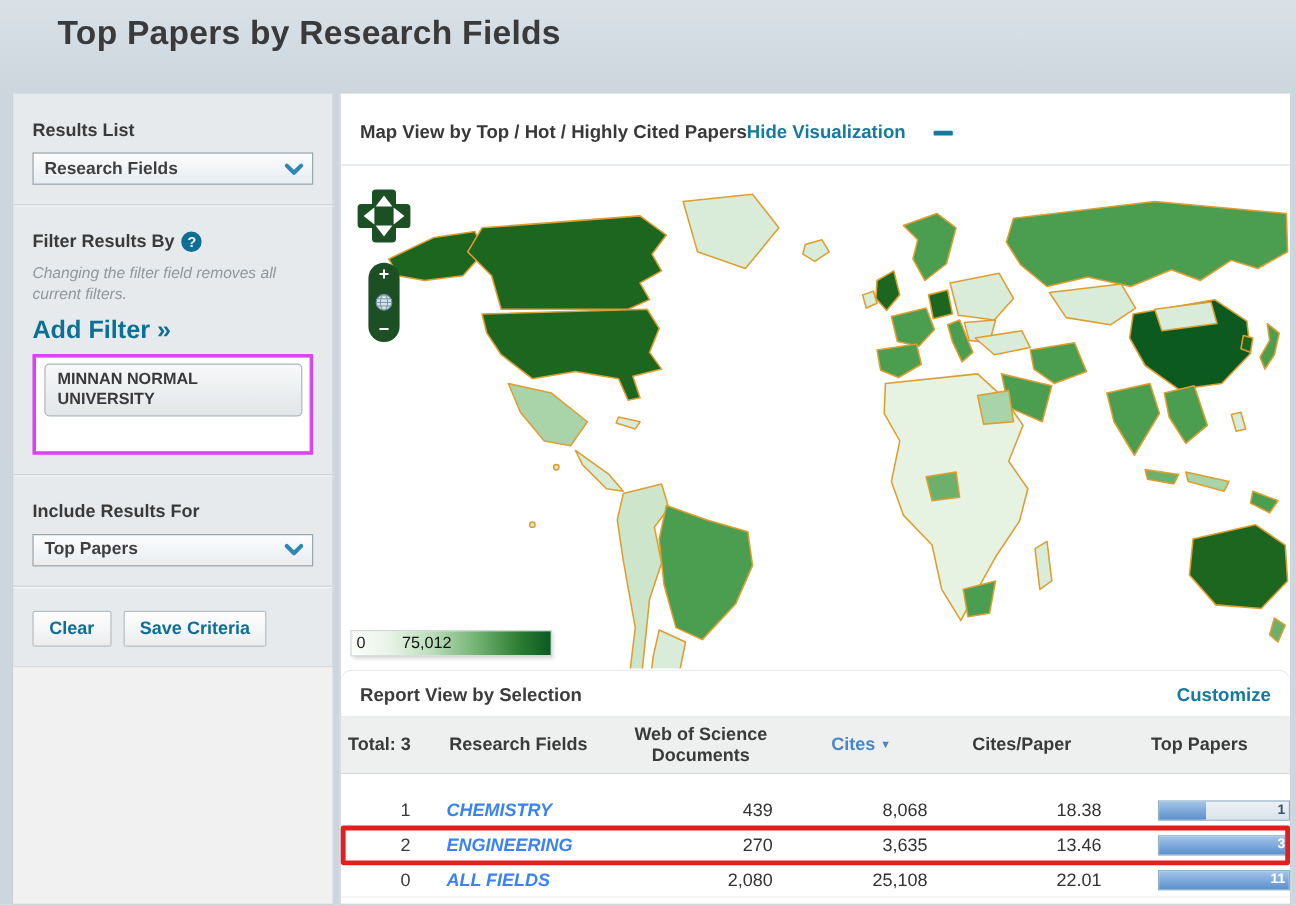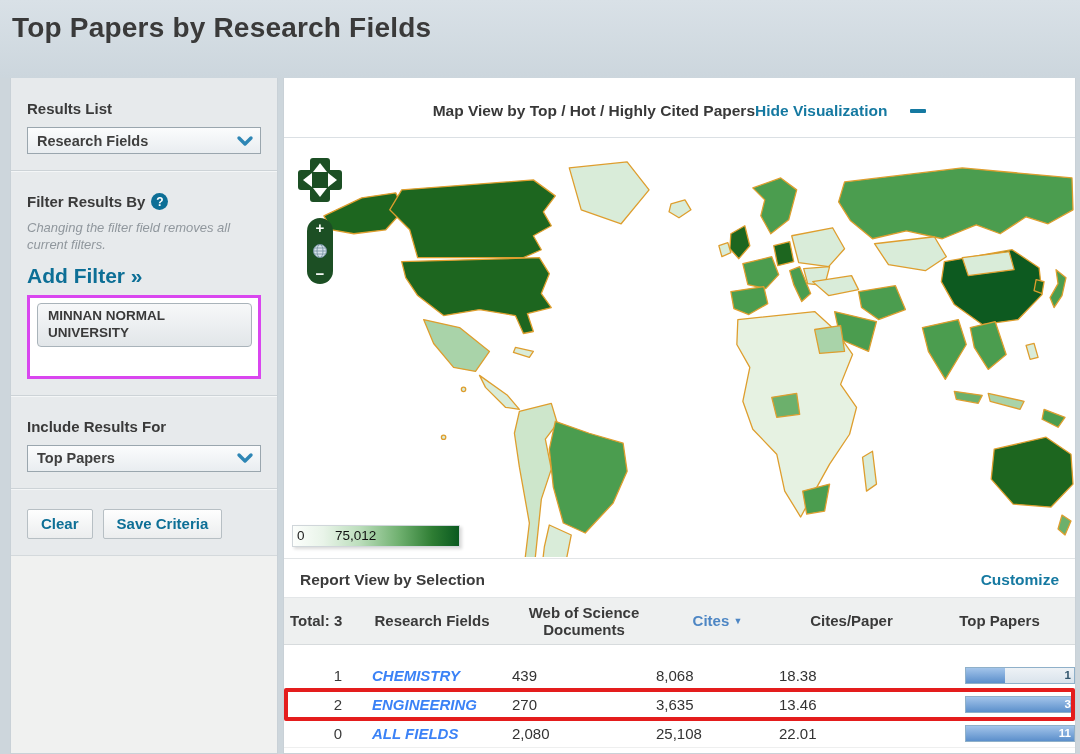--- a/index.html
+++ b/index.html
@@ -6,21 +6,21 @@
   html,body { width:1080px; height:754px; }
   body {
     font-family: "Liberation Sans", sans-serif;
     background:#cdd6dc;
     position:relative;
     overflow:hidden;
     color:#333;
   }
   
   .banner { position:absolute; top:0; left:0; right:0; height:78px;
-    background:linear-gradient(180deg,#d9e1e7 0%,#ccd6dd 100%); }
+    background:linear-gradient(180deg,#d9e1e7 0%,#ccd6dd 100%);padding-left:36px; }
   .banner h1 { font-size:28px; font-weight:bold; color:#3a3a3a; padding:12px 0 0 12px; letter-spacing:.2px; }
 
   
   .sidebar { position:absolute; left:10px; top:78px; width:268px; bottom:0;
     background:#e7eaec; border:1px solid #c9d1d7; border-top:none; display:flex; flex-direction:column; }
   .side-sec { padding:14px 16px 16px 16px; }
   .side-sec + .side-sec { border-top:1px solid #cdd3d7; box-shadow:inset 0 1px 0 #f4f6f7; }
   .side-label { font-size:15px; font-weight:bold; color:#3a3a3a; margin:8px 0 10px 0; display:flex; align-items:center; gap:6px;}
   .dropdown { height:27px; border:1px solid #9aa6ae; background:linear-gradient(180deg,#fbfcfd,#e9edf0);
     display:flex; align-items:center; justify-content:space-between; padding:0 6px 0 9px;
@@ -35,21 +35,21 @@
     padding:4px 10px; font-size:13.5px; font-weight:bold; color:#3a3a3a; line-height:1.25; width:215px; cursor:pointer;}
   .btn-row { display:flex; gap:10px; padding-top:6px;}
   .btn { height:30px; padding:0 13px; border:1px solid #b7bfc4; border-radius:2px;
     background:linear-gradient(180deg,#fefefe,#ebedee); color:#0d6f96; font-size:15px; font-weight:bold;
     font-family:"Liberation Sans",sans-serif; cursor:pointer; }
   .side-fill { flex:1; background:#f0f1f0; border-top:1px solid #d4d9dc; }
 
   
   .main { position:absolute; left:283px; top:78px; width:793px; bottom:0;
     background:#fff; border:1px solid #c9d1d7; border-top:none; }
-  .map-header { height:60px; display:flex; align-items:center; justify-content:center;
+  .map-header { height:60px; display:flex; align-items:center; justify-content:flex-start;
     padding:6px 16px 0 16px; border-bottom:1px solid #dbe0e4; }
   .map-title { font-size:15.5px; font-weight:bold; color:#383838; }
   .hide-link { font-size:15.5px; font-weight:bold; color:#1579a1; text-decoration:none; display:flex; align-items:center; gap:23px; cursor:pointer;}
   .minus-ic { width:16px; height:4px; background:#1579a1; border-radius:1px; display:inline-block; }
 
   .map-area { position:relative; height:420px; overflow:hidden; }
   .map-svg { position:absolute; inset:0; }
 
   
   .c-darkest { fill:#0d5a20; } .c-dark { fill:#1d661f; } .c-med { fill:#4b9d4f; }
@@ -62,39 +62,39 @@
     display:flex; flex-direction:column; align-items:center; justify-content:space-between; padding:3px 0; }
   .zoom-pill .pm { color:#fff; font-size:15px; font-weight:bold; line-height:14px; cursor:pointer; }
 
   .legend { position:absolute; left:8px; bottom:11px; width:168px; height:22px;
     border:1px solid #d0d6da; box-shadow:2px 2px 3px rgba(0,0,0,.15);
     background:linear-gradient(90deg,#fcfefc 0%,#e9f4e9 18%,#bcdebc 40%,#6fb06f 64%,#2e7d33 84%,#0a5a20 100%); }
   .legend .lmin { position:absolute; left:4px; top:2px; font-size:13.5px; color:#222; }
   .legend .lmax { position:absolute; left:42px; top:2px; font-size:13.5px; color:#111; }
 
   
-  .report { position:absolute; top:480px; left:0; right:0; bottom:0; border-top:1px solid #e2e5e7; }
+  .report { position:absolute; top:480px; left:0; right:0; bottom:0; border-top:1px solid #e2e5e7;border-radius:10px; }
   .report-header { height:38px; display:flex; align-items:center; justify-content:space-between; padding:4px 16px 0 16px;}
   .report-title { font-size:15.5px; font-weight:bold; color:#3c3c3c; }
   .customize { font-size:15.5px; font-weight:bold; color:#1579a1; text-decoration:none; cursor:pointer;}
 
   .grid-cols { display:grid; grid-template-columns:68px 160px 144px 123px 145px 1fr; align-items:center; }
   .thead { height:48px; background:#eef0f0; border-top:1px solid #e3e6e8; border-bottom:1px solid #d7dbdd; }
   .thead .th { font-size:15px; font-weight:bold; color:#3a3a3a; text-align:center; line-height:1.15; }
   .th.total { text-align:left; padding-left:6px; }
   .th.cites { color:#4d86c4; cursor:pointer; }
   .th .arrow { font-size:9px; color:#4d86c4; vertical-align:2px; }
   .th.wos { white-space:normal; padding:0 14px; }
 
   .rows { position:relative; padding-top:16px; }
   .trow { height:29px; font-size:15px; border-bottom:1px solid #eeefef; }
   .td-rank { text-align:right; padding-right:10px; color:#3a3a3a; }
   .td-field { padding-left:20px; }
   .td-field a { color:#3b82f6; font-weight:bold; text-decoration:none; cursor:pointer;font-style:italic; }
-  .td-num { padding-right:12px; color:#333; }
+  .td-num { text-align:right; padding-right:12px; color:#333; }
   .td-c4 { padding-right:6px; } .td-c5 { padding-right:6px; }
   .td-bar { padding-left:41px; }
   .bar { position:relative; width:110px; height:17px; border:1px solid #8fb0c9;
     background:linear-gradient(180deg,#eef2f6,#d9e3ec); }
   .bar .fill { height:100%; background:linear-gradient(180deg,#a3c4ea,#5b8fcb); }
   .bar .blabel { position:absolute; right:3px; top:1px; font-size:11.5px; font-weight:bold; }
   .blabel.on-track { color:#33576e; } .blabel.on-fill { color:#fff; }
 
   .hl-box { position:absolute; left:0; right:0; top:43px; height:33px;
     border:4px solid #e41d1d; border-radius:2px; pointer-events:none; z-index:5; }

